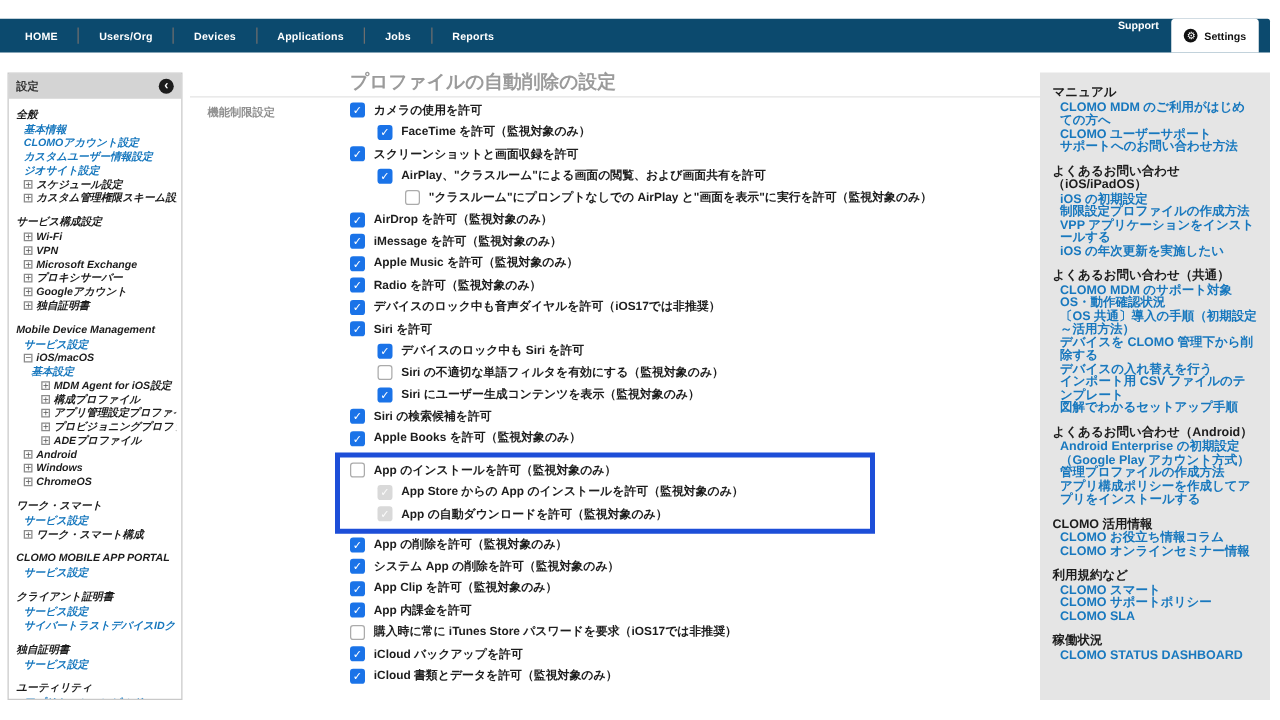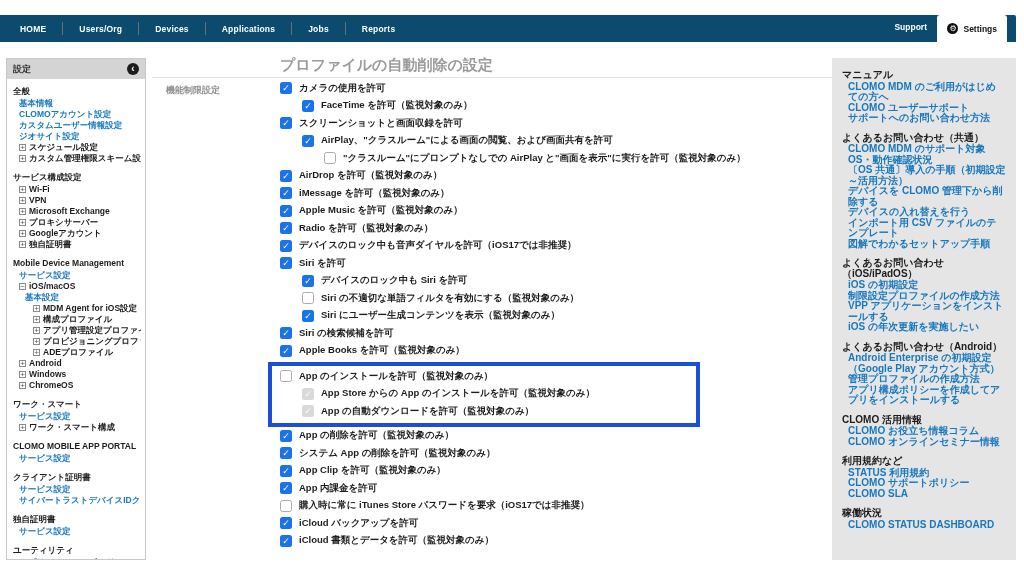--- a/index.html
+++ b/index.html
@@ -7,37 +7,37 @@
     font-family:"Liberation Sans","DejaVu Sans",sans-serif; }
   .stage { position:relative; width:1024px; height:576px; background:#fff; }
 
   
   .navbar { position:absolute; left:0; top:15px; width:1016px; height:27px;
     background:#0c4a6e; border-radius:0 2px 0 0; display:flex; align-items:center; }
   .nav-items { display:flex; align-items:center; height:100%; padding-left:4px; }
   .nav-item { color:#fff; font-size:8.5px; font-weight:bold; padding:0 16px;
     letter-spacing:.2px; cursor:pointer; white-space:nowrap; }
   .nav-sep { width:1px; height:13px; background:#6e6e6e; }
-  .nav-right { position:absolute; right:75px; top:0; height:24px; display:flex; align-items:center; }
+  .nav-right { position:absolute; right:75px; top:0; height:24px; display:flex; }
   .nav-support { color:#fff; font-size:8.5px; font-weight:bold; padding:0 14px; cursor:pointer; }
   .settings-tab { position:absolute; right:9px; top:0; height:27px; background:#fff;
     border-radius:3px 3px 0 0; display:flex; align-items:center; gap:5px; padding:0 10px;
     font-size:8.5px; font-weight:bold; color:#111; cursor:pointer; }
   .gear-circle { width:11px; height:11px; border-radius:50%; background:#111;
     color:#fff; font-size:8px; line-height:11px; text-align:center; display:inline-block; }
 
   
   .left-sidebar { position:absolute; left:6px; top:58px; width:140px; height:502px;
     background:#fff; border:1px solid #c9c9c9; overflow:hidden; }
   .ls-header { height:20px; background:#d4d4d4; display:flex; align-items:center;
     justify-content:space-between; padding:0 6px; font-size:9px; font-weight:bold; color:#333; }
   .ls-collapse { width:12px; height:12px; border-radius:50%; background:#1c1c1c; color:#fff;
     font-size:10px; line-height:11px; text-align:center; font-weight:bold; cursor:pointer; }
   .ls-body { padding:7px 4px 0 6px; font-size:8.5px; line-height:11px; }
-  .ls-section { margin-bottom:8px; }
+  .ls-section { margin-bottom:8px;font-style:italic; }
   .ls-sec-header { font-weight:bold; color:#1c1c1c; margin-bottom:1px; white-space:nowrap; }
   .ls-item { display:flex; align-items:center; gap:3px; padding-left:6px; white-space:nowrap;
     overflow:hidden; color:#1c1c1c; font-weight:600; cursor:pointer; }
   .ls-item.link { color:#1878be; }
   .ls-item.sind1 { padding-left:12px;align-items:flex-end; }
   .ls-item.sind2 { padding-left:20px; }
   .tree-icon { flex:0 0 auto; width:7px; height:7px; border:1px solid #8a8a8a; background:#fdfdfd;
     color:#555; font-size:8px; line-height:5px; text-align:center; font-weight:normal; }
 
   
@@ -345,49 +345,49 @@
     </div>
 
   <div class="right-sidebar">
       <div class="rs-section">
         <div class="rs-sec-header">マニュアル</div>
         <div class="rs-link">CLOMO MDM のご利用がはじめての方へ</div>
         <div class="rs-link">CLOMO ユーザーサポート</div>
         <div class="rs-link">サポートへのお問い合わせ方法</div>
       </div>
       <div class="rs-section">
+        <div class="rs-sec-header">よくあるお問い合わせ（iOS/iPadOS）</div>
+        <div class="rs-link">iOS の初期設定</div>
+        <div class="rs-link">制限設定プロファイルの作成方法</div>
+        <div class="rs-link">VPP アプリケーションをインストールする</div>
+        <div class="rs-link">iOS の年次更新を実施したい</div>
+      </div>
+      <div class="rs-section">
         <div class="rs-sec-header">よくあるお問い合わせ（共通）</div>
         <div class="rs-link">CLOMO MDM のサポート対象 OS・動作確認状況</div>
         <div class="rs-link">〔OS 共通〕導入の手順（初期設定～活用方法）</div>
         <div class="rs-link">デバイスを CLOMO 管理下から削除する</div>
         <div class="rs-link">デバイスの入れ替えを行う</div>
         <div class="rs-link">インポート用 CSV ファイルのテンプレート</div>
         <div class="rs-link">図解でわかるセットアップ手順</div>
       </div>
       <div class="rs-section">
-        <div class="rs-sec-header">よくあるお問い合わせ（iOS/iPadOS）</div>
-        <div class="rs-link">iOS の初期設定</div>
-        <div class="rs-link">制限設定プロファイルの作成方法</div>
-        <div class="rs-link">VPP アプリケーションをインストールする</div>
-        <div class="rs-link">iOS の年次更新を実施したい</div>
-      </div>
-      <div class="rs-section">
         <div class="rs-sec-header">よくあるお問い合わせ（Android）</div>
         <div class="rs-link">Android Enterprise の初期設定（Google Play アカウント方式）</div>
         <div class="rs-link">管理プロファイルの作成方法</div>
         <div class="rs-link">アプリ構成ポリシーを作成してアプリをインストールする</div>
       </div>
       <div class="rs-section">
         <div class="rs-sec-header">CLOMO 活用情報</div>
         <div class="rs-link">CLOMO お役立ち情報コラム</div>
         <div class="rs-link">CLOMO オンラインセミナー情報</div>
       </div>
       <div class="rs-section">
         <div class="rs-sec-header">利用規約など</div>
-        <div class="rs-link">STATUS 利用規約</div>
+        <div class="rs-link">CLOMO スマート</div>
         <div class="rs-link">CLOMO サポートポリシー</div>
         <div class="rs-link">CLOMO SLA</div>
       </div>
       <div class="rs-section">
         <div class="rs-sec-header">稼働状況</div>
         <div class="rs-link">CLOMO STATUS DASHBOARD</div>
       </div>
     </div>
 
 </div>

